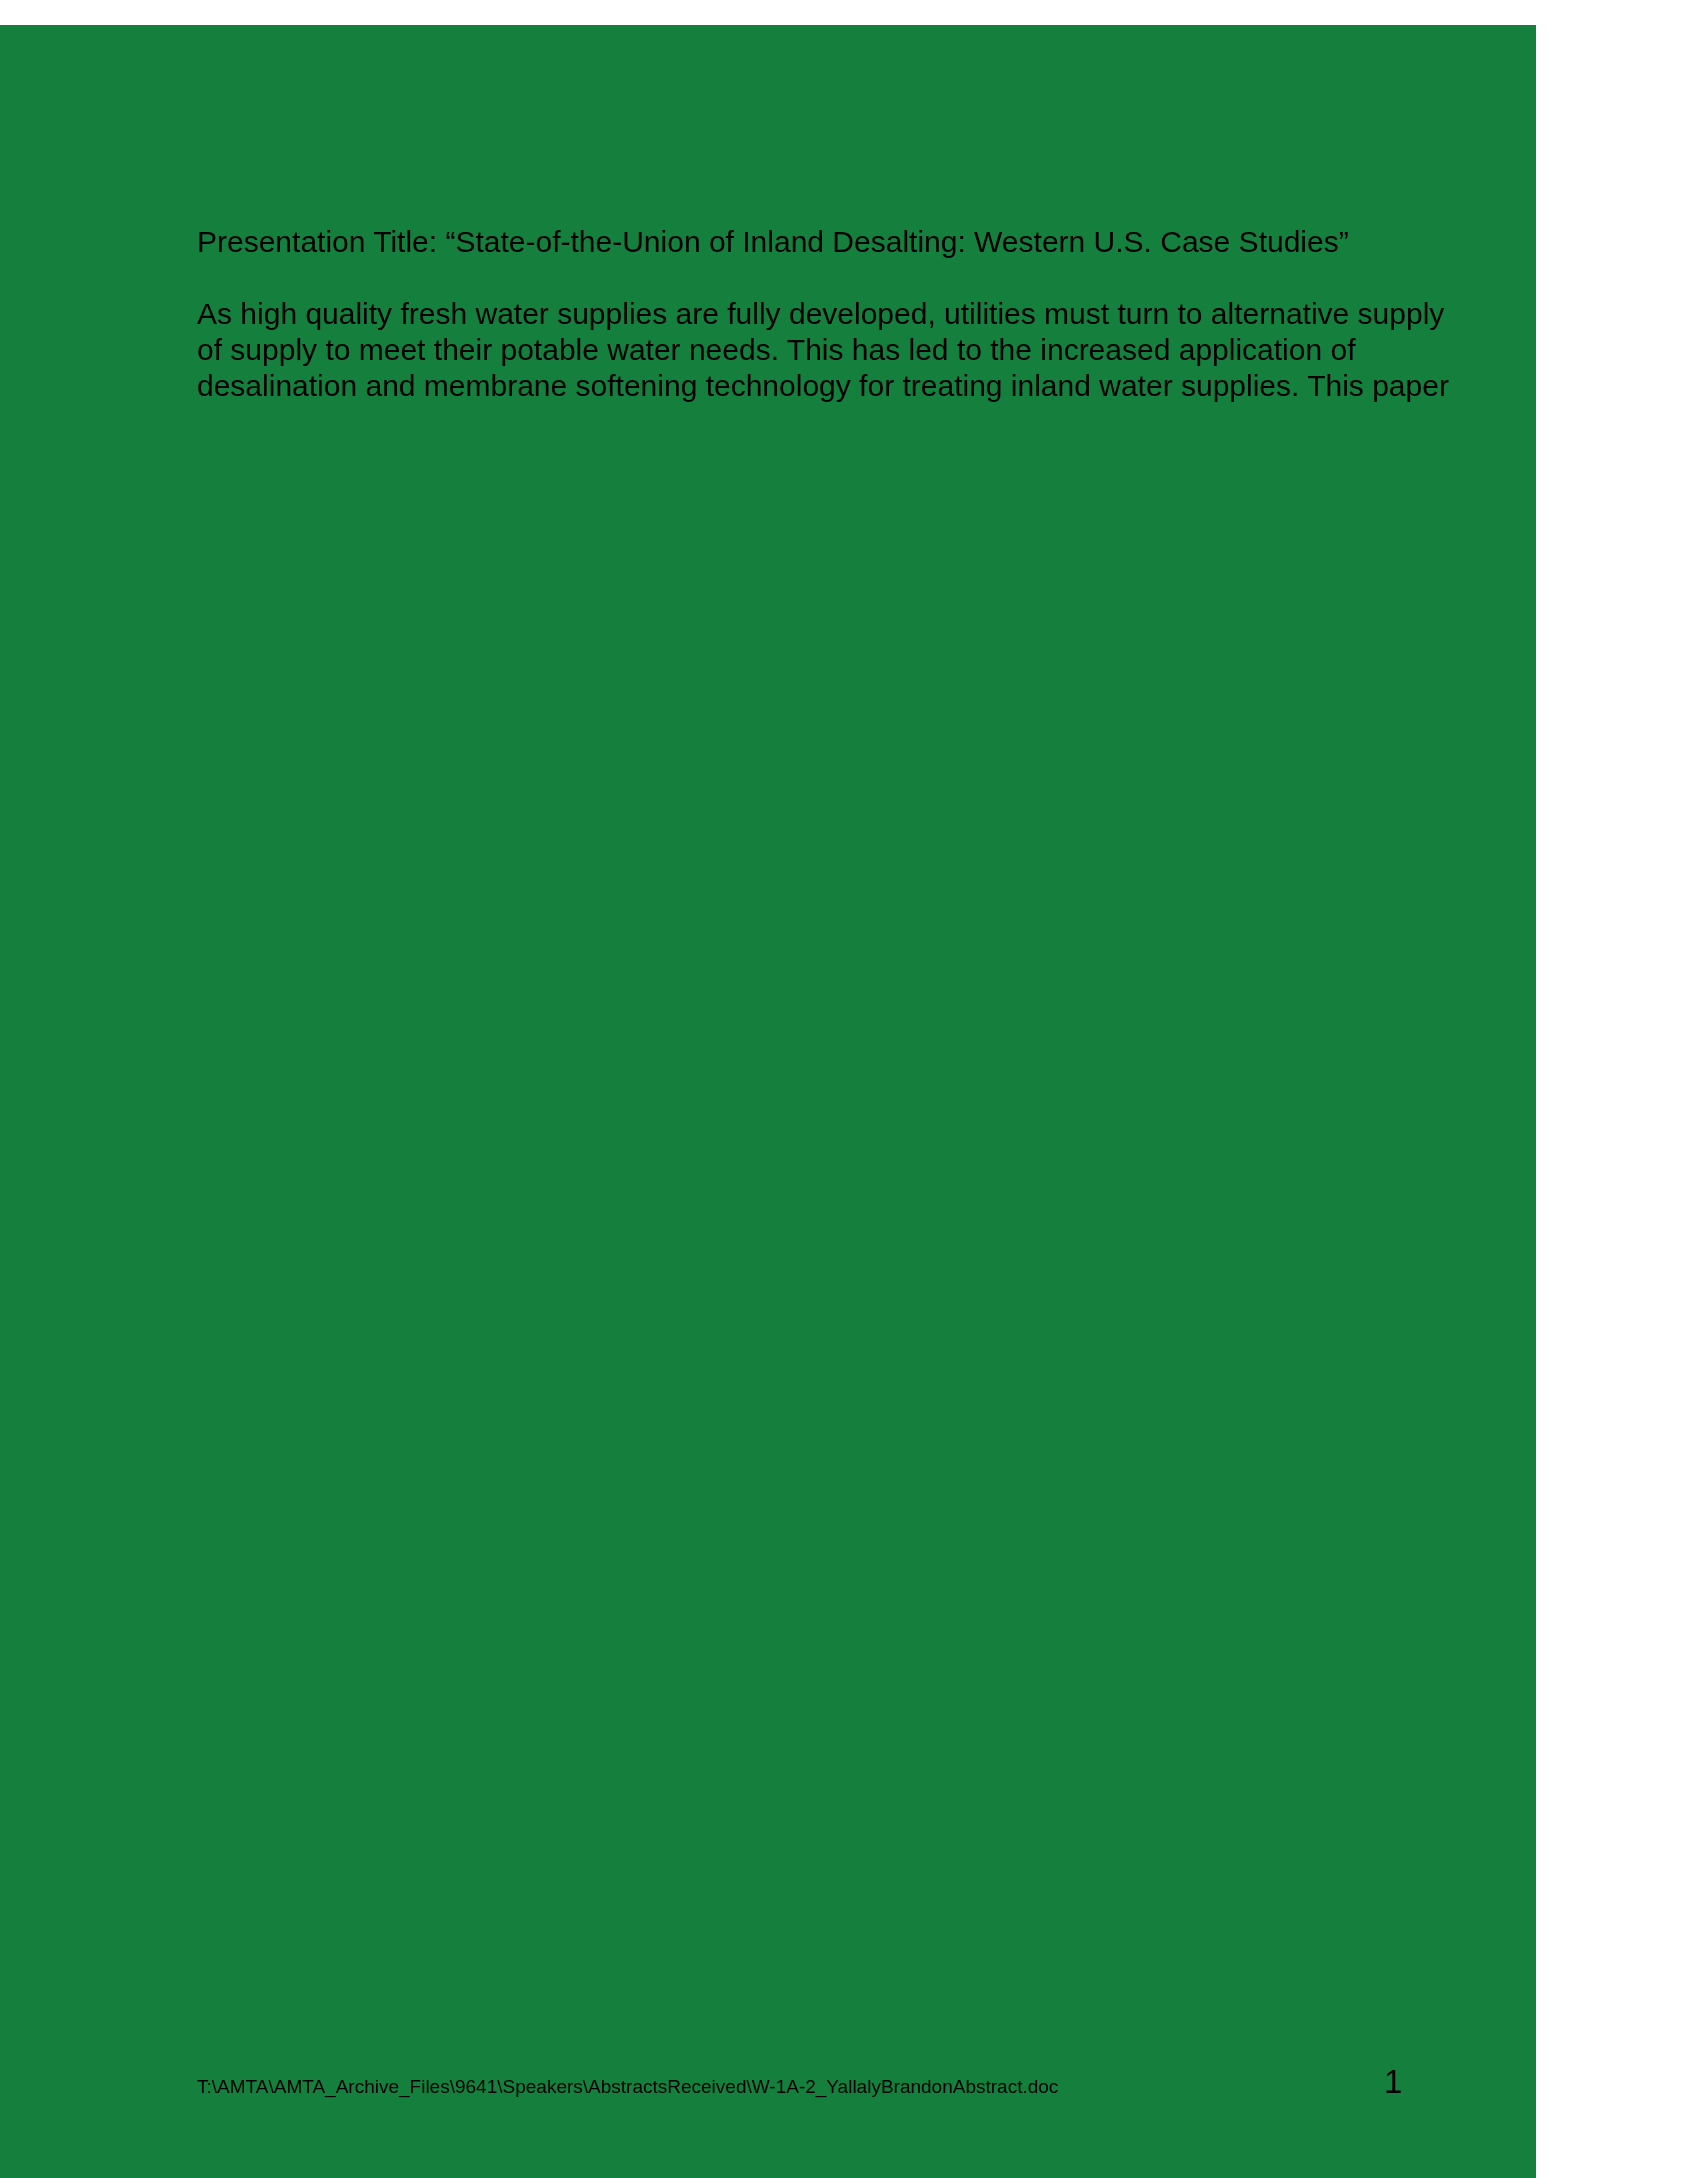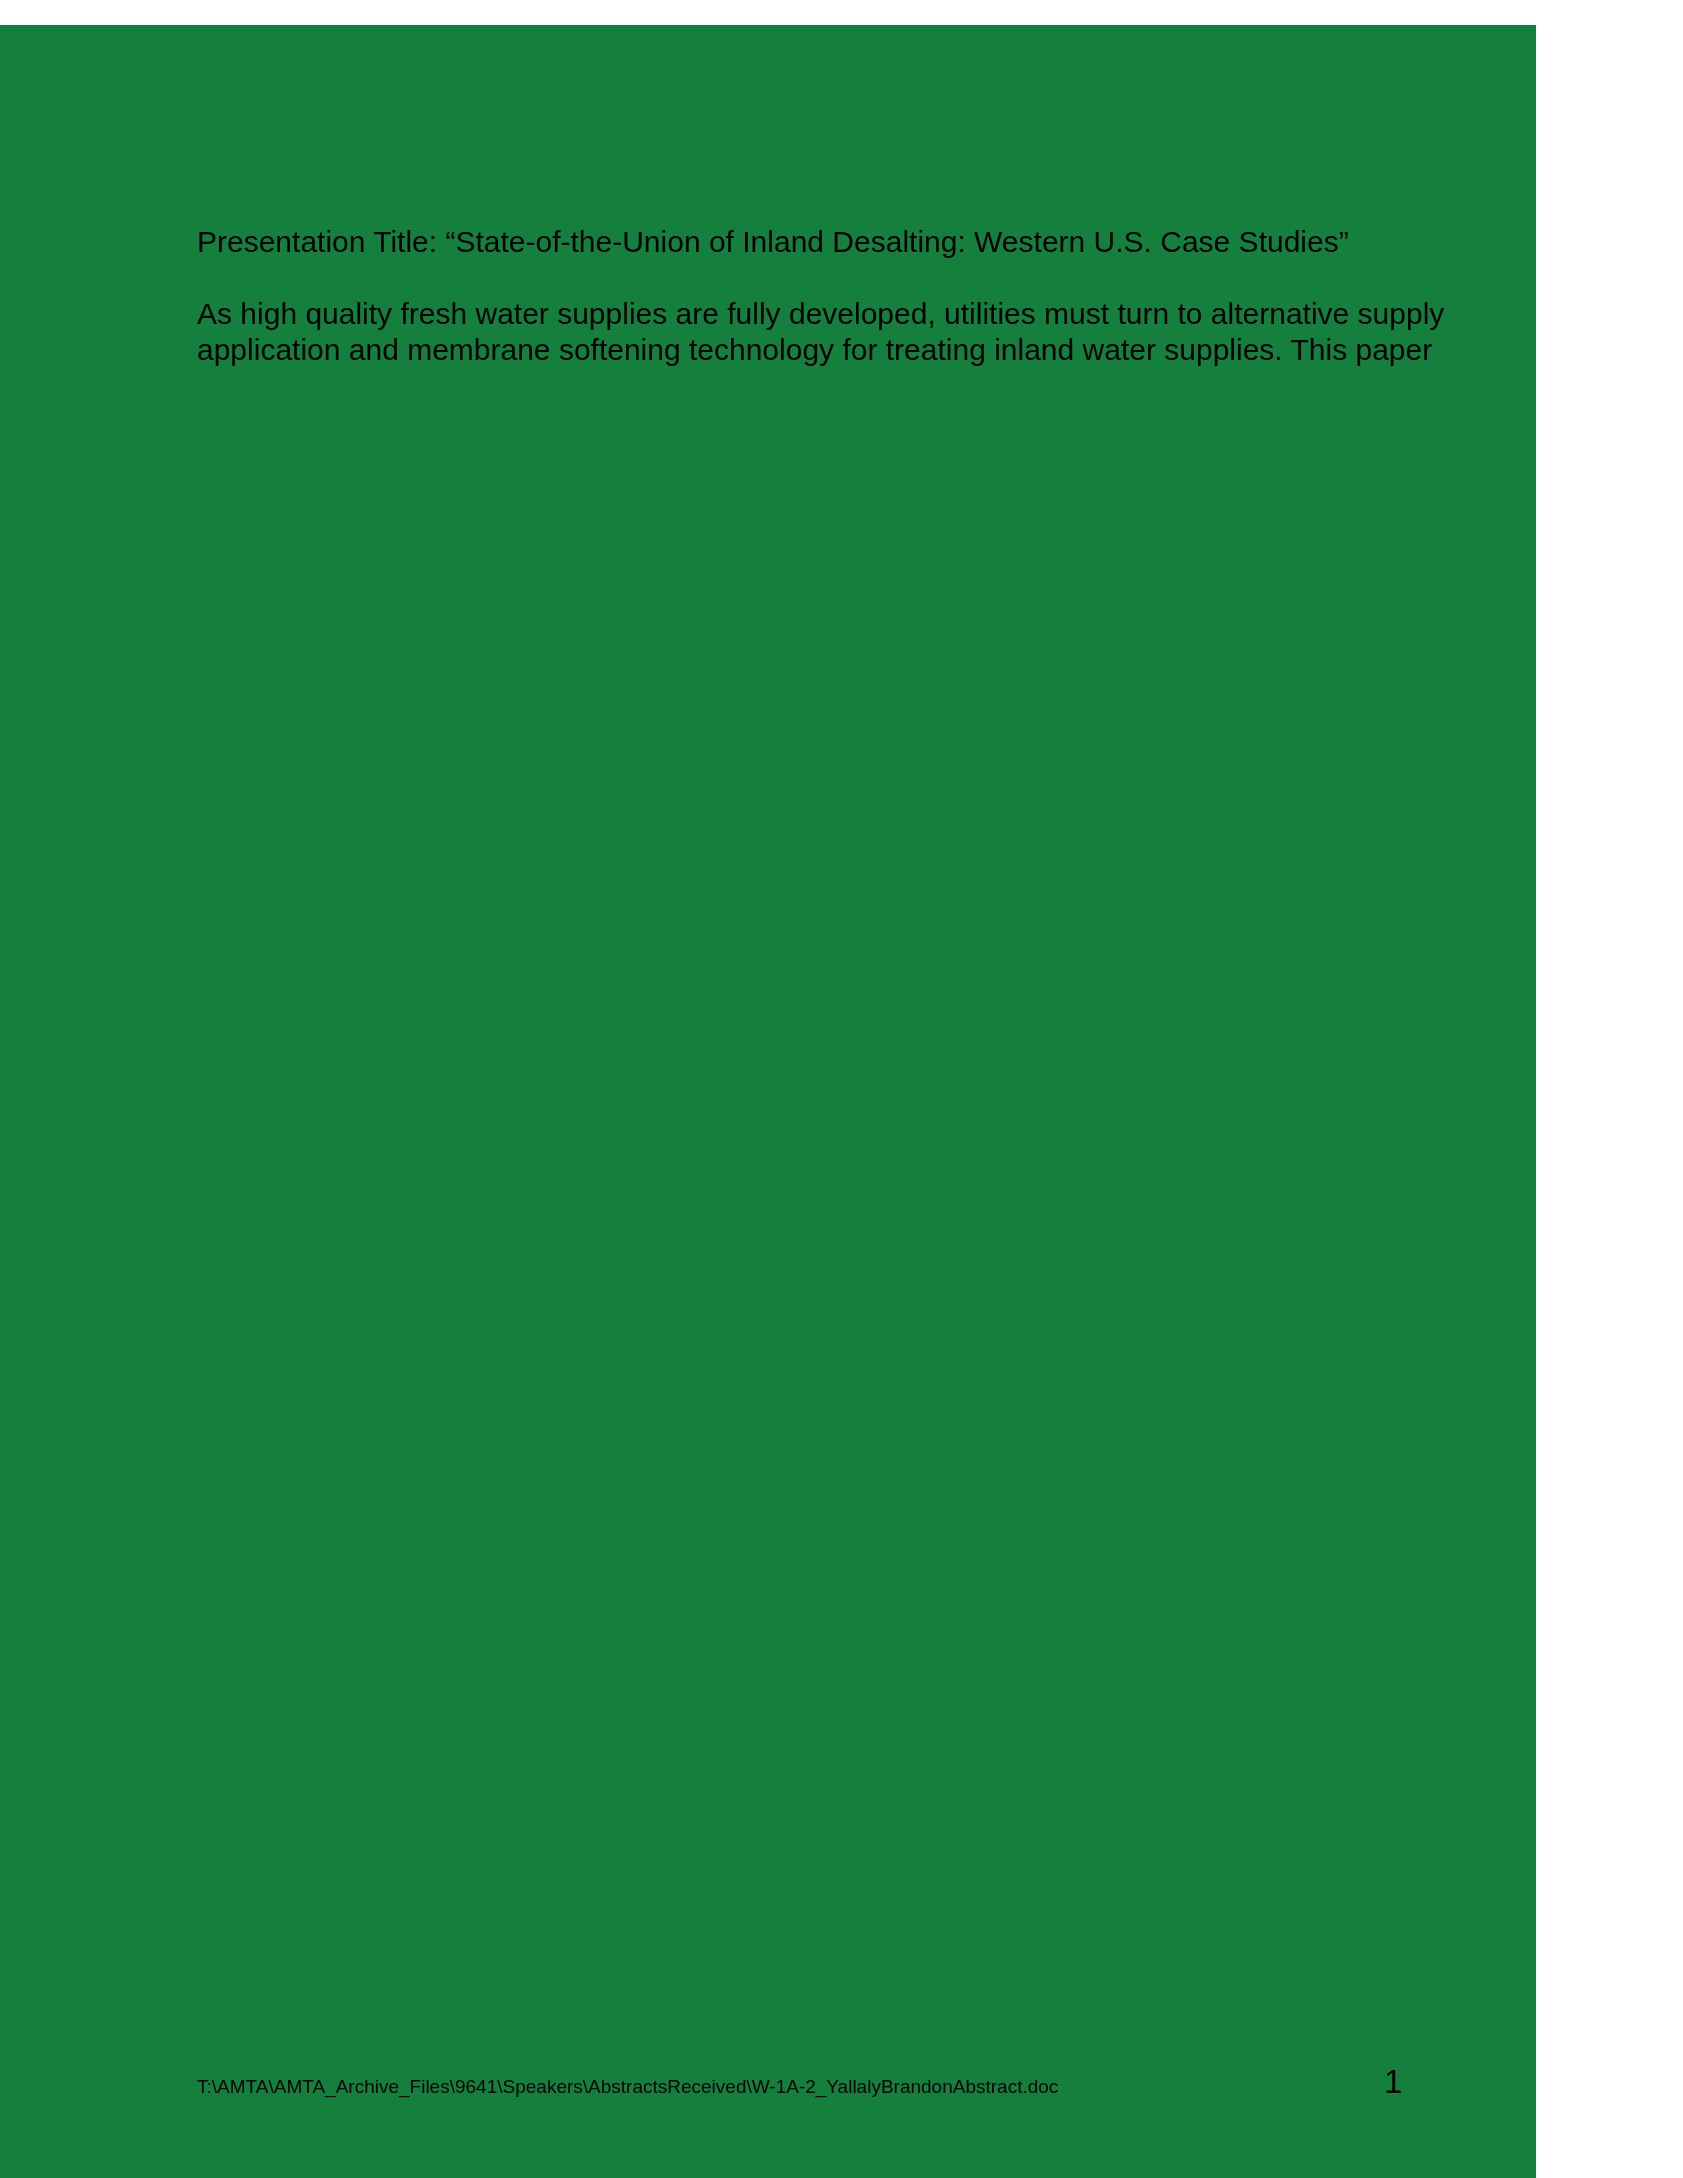--- a/index.html
+++ b/index.html
@@ -61,21 +61,22 @@
 
 <div class="page">
 
   <div class="content">
     <div class="doc-title">Presentation Title: “State-of-the-Union of Inland Desalting: Western U.S. Case Studies”</div>
 
     <div class="blank-line"></div>
 
     <div class="paragraph">
       <span class="para-line">As high quality fresh water supplies are fully developed, utilities must turn to alternative supply</span>
-      <span class="para-line">application and membrane softening technology for treating inland water supplies. This paper</span>
+      <span class="para-line">of supply to meet their potable water needs. This has led to the increased application of</span>
+      <span class="para-line">desalination and membrane softening technology for treating inland water supplies. This paper</span>
     </div>
   </div>
 
   <div class="footer-path">T:\AMTA\AMTA_Archive_Files\9641\Speakers\AbstractsReceived\W-1A-2_YallalyBrandonAbstract.doc</div>
 
   <div class="footer-page-number">1</div>
 
 </div>
 
 

